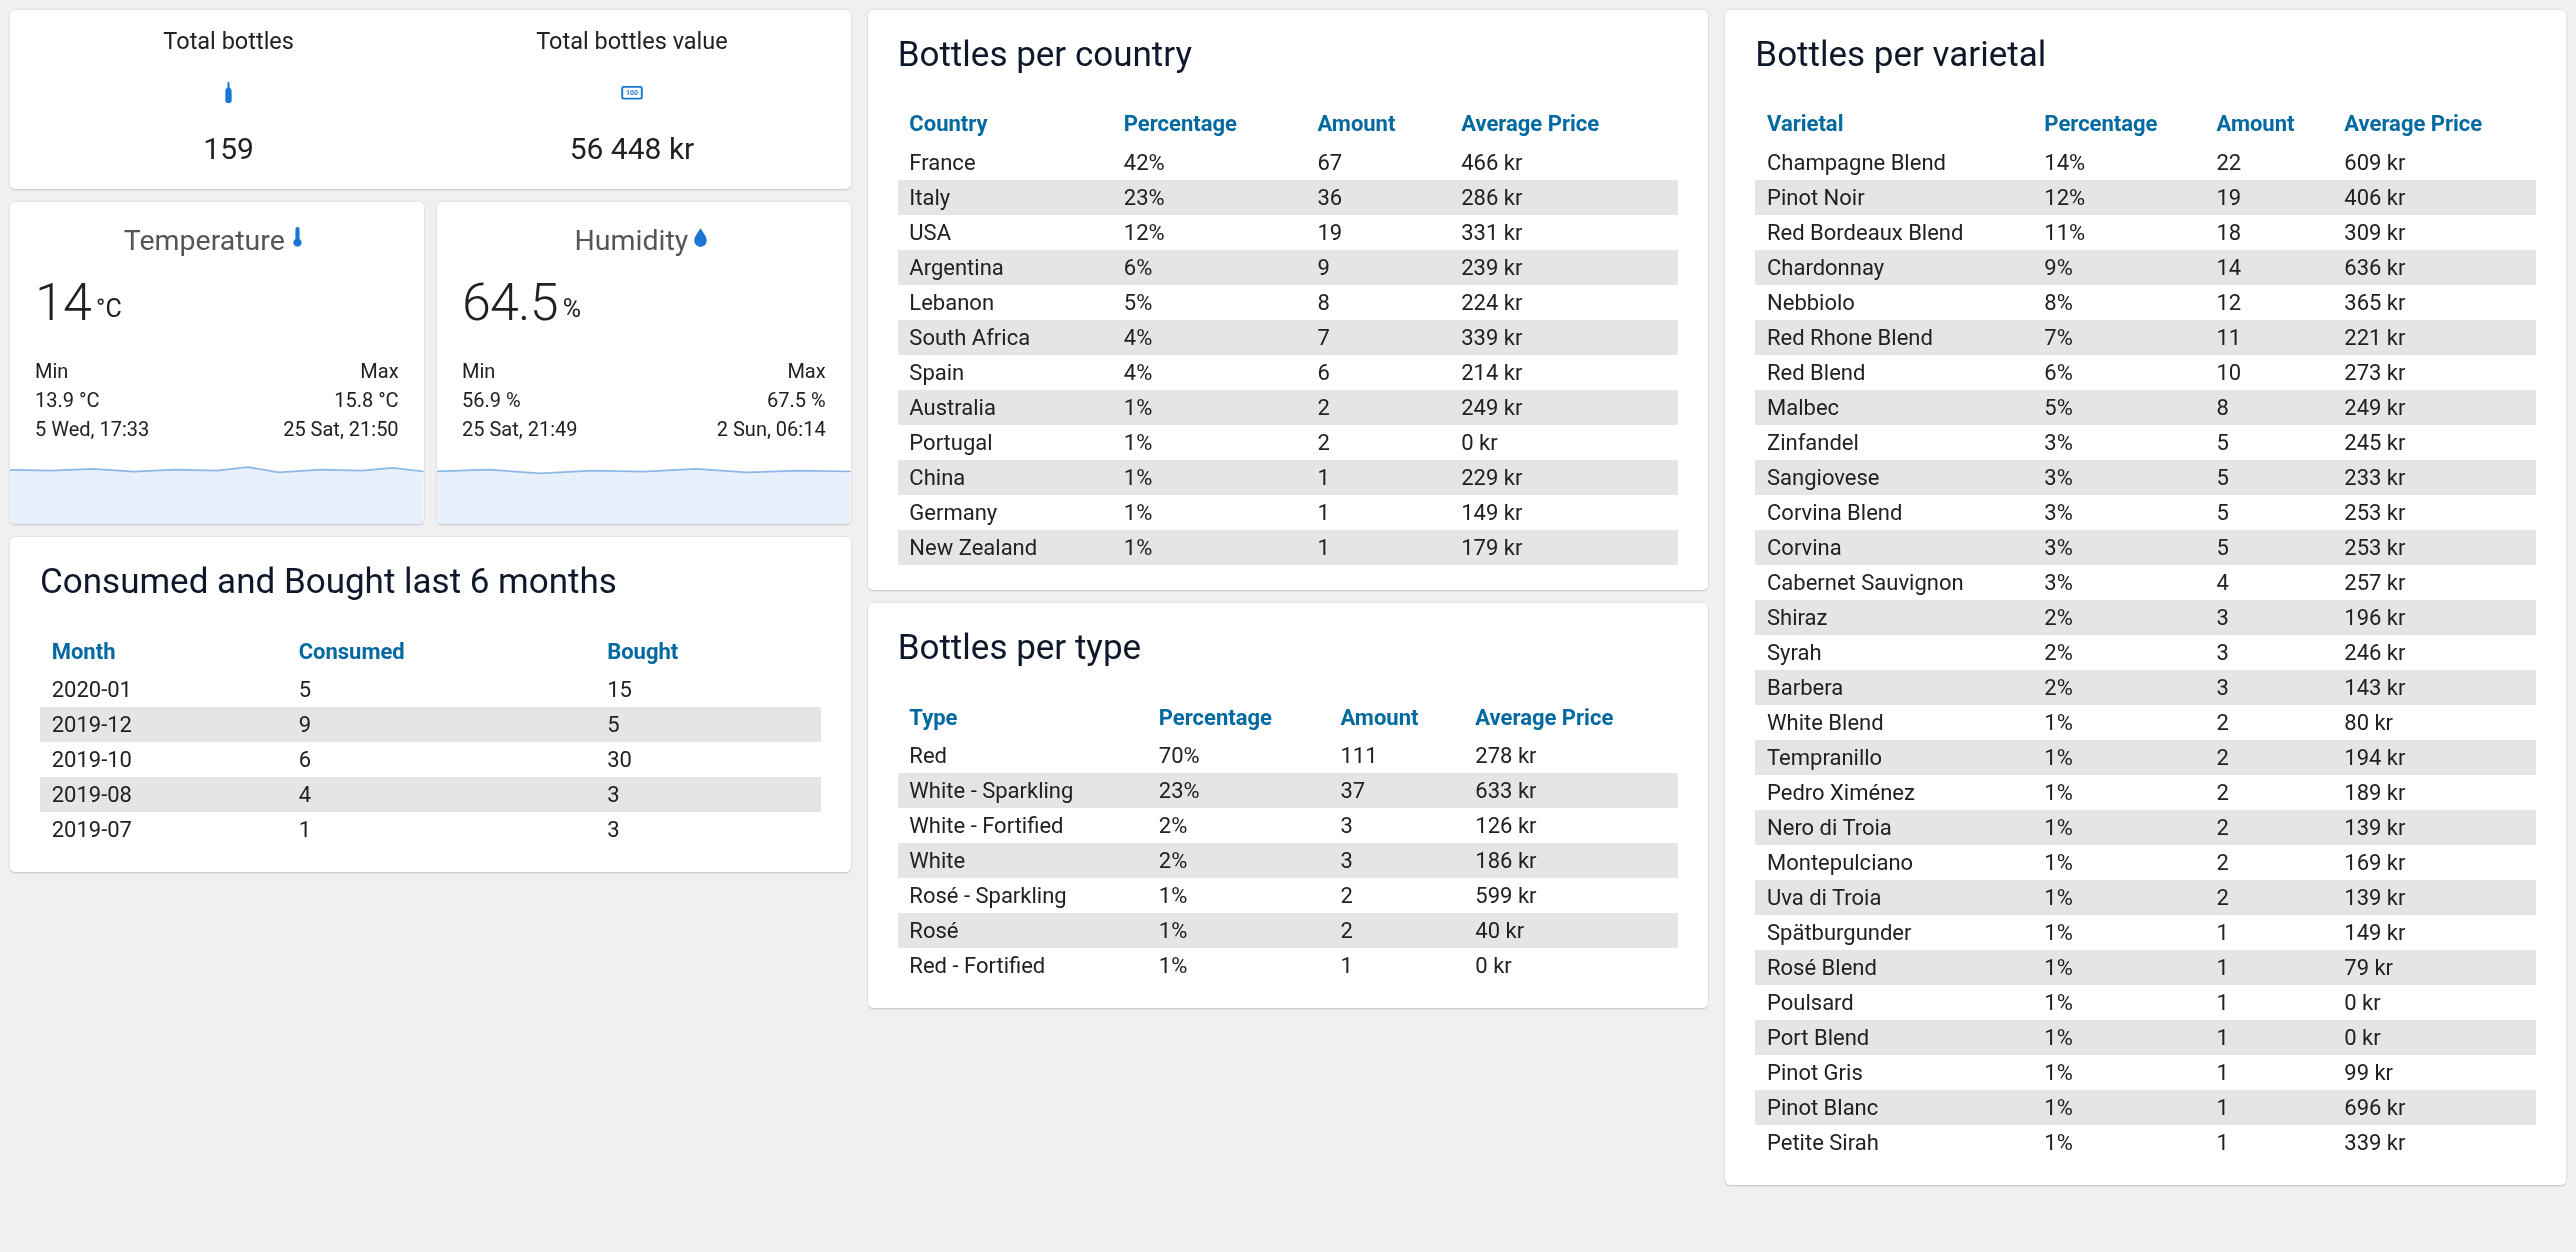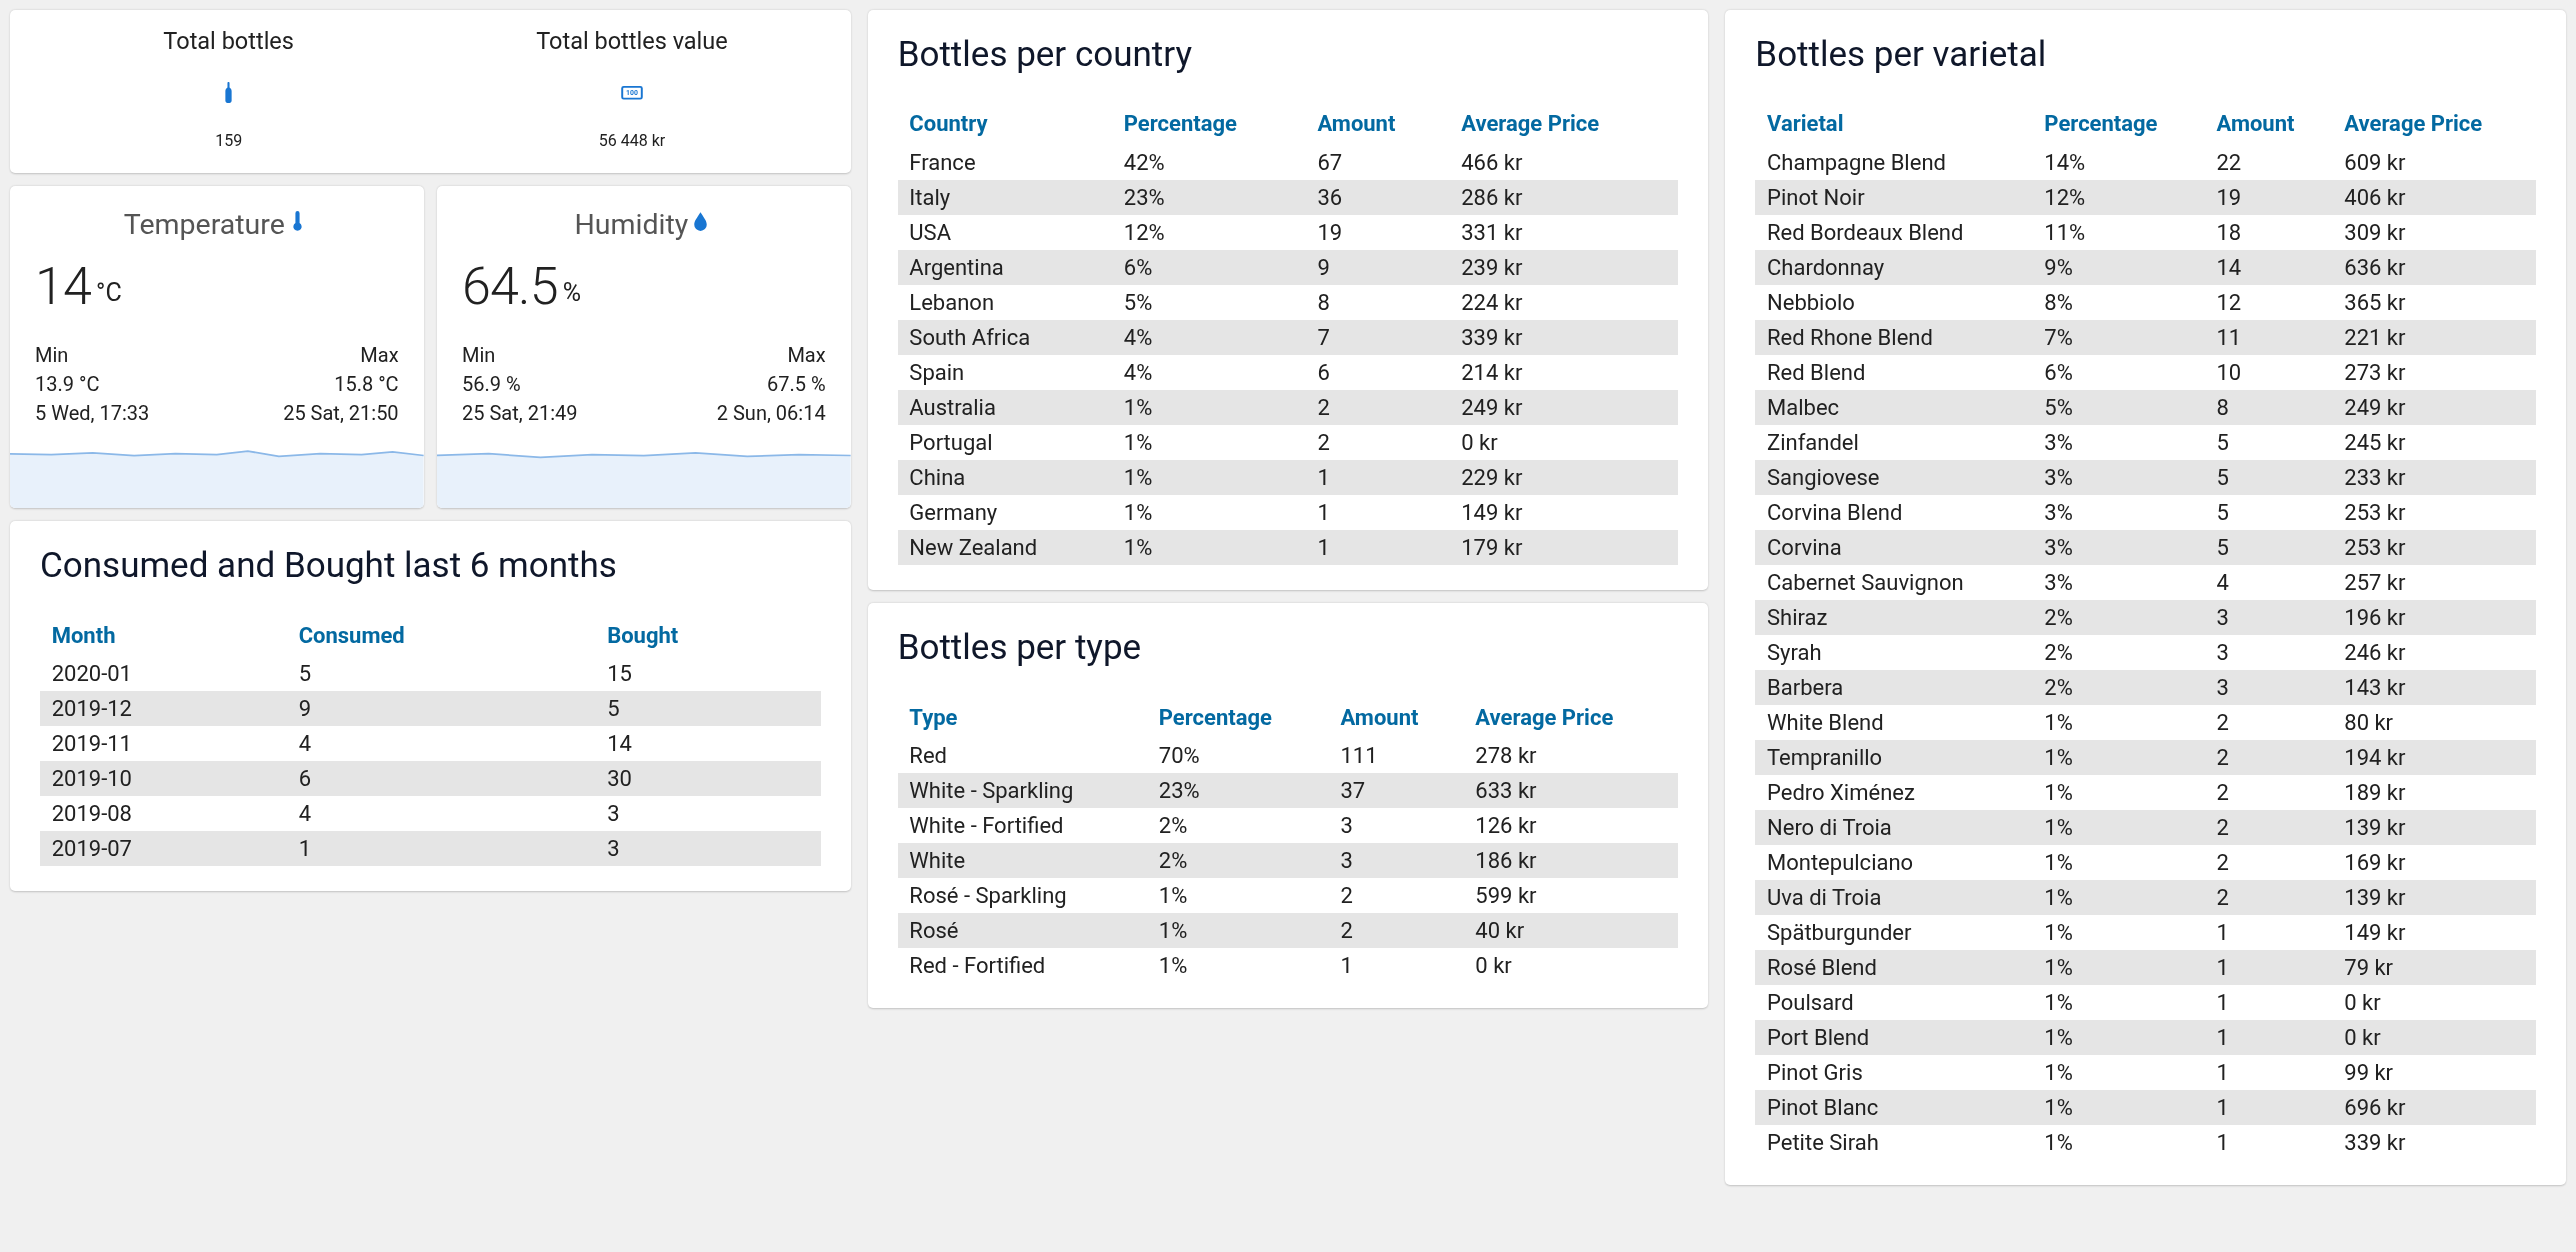--- a/index.html
+++ b/index.html
@@ -35,21 +35,21 @@
   .totals-cell {
     flex: 1;
     text-align: center;
     display: flex;
     flex-direction: column;
     align-items: center;
     gap: 23.5px;
   }
   .totals-label { font-size: 23.5px; color: #212121; }
   .totals-icon { height: 28.5px; display:flex; align-items:center; justify-content:center; }
-  .totals-value { font-size: 16px; color: #212121; }
+  .totals-value { font-size: 30px; color: #212121; }
 
   
   .sensors-row { display: grid; grid-template-columns: 1fr 1fr; gap: 13.4px; }
   .sensor-card { padding: 22px 25px 0 25px; position:relative; overflow:hidden; }
   .sensor-header { display:flex; justify-content: center; align-items:center; margin-bottom: 15px; }
   .sensor-title { font-size: 28.5px; font-weight: 400; color: #555; }
   .sensor-value-row { display:flex; align-items: baseline; gap: 5px; margin-bottom: 23.5px; }
   .sensor-value { font-size: 52px; font-weight: 300; color: #212121; letter-spacing: -0.8px; }
   .sensor-unit { font-size: 25px; color: #212121; position:relative; top:-3.4px; }
   .sensor-minmax { display: flex; justify-content: space-between; font-size: 20px; line-height: 1.45; margin-bottom: 10px; }
@@ -192,25 +192,20 @@
               <td>2020-01</td>
               <td>5</td>
               <td>15</td>
             </tr>
             <tr>
               <td>2019-12</td>
               <td>9</td>
               <td>5</td>
             </tr>
             <tr>
-              <td>2019-11</td>
-              <td>4</td>
-              <td>14</td>
-            </tr>
-            <tr>
               <td>2019-10</td>
               <td>6</td>
               <td>30</td>
             </tr>
             <tr>
               <td>2019-08</td>
               <td>4</td>
               <td>3</td>
             </tr>
             <tr>

